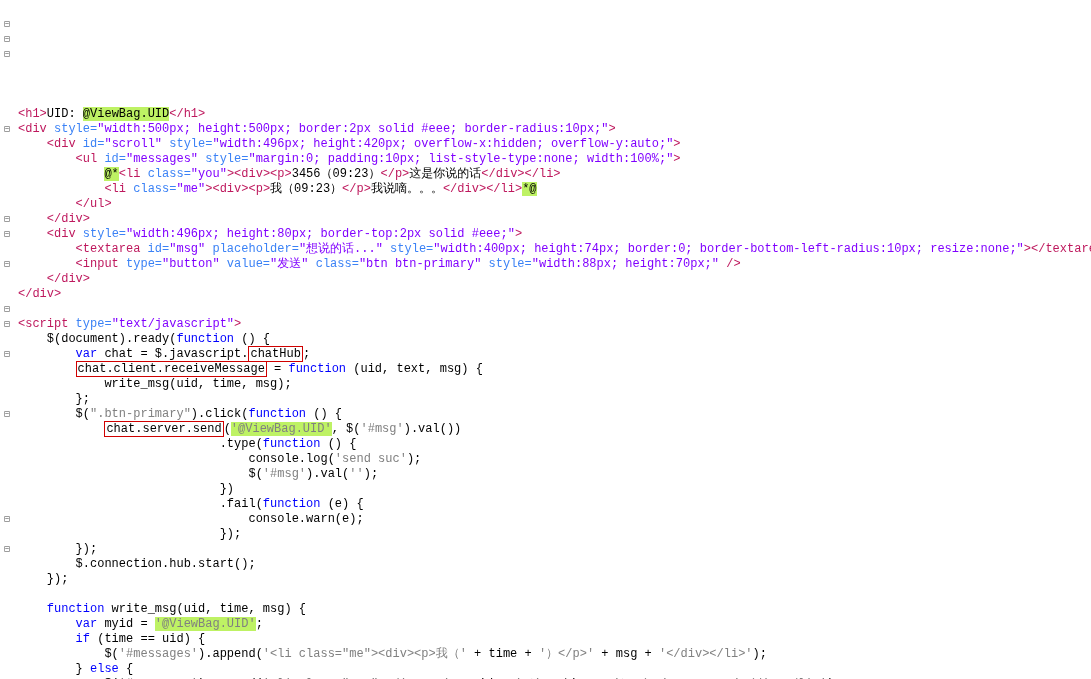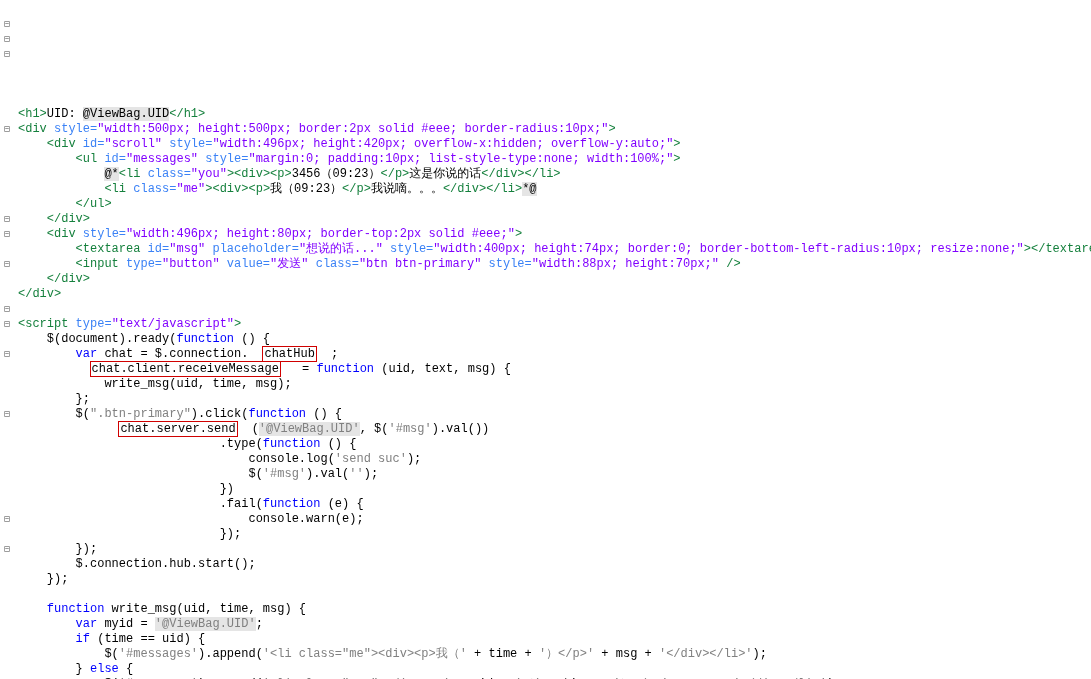--- a/index.html
+++ b/index.html
@@ -27,33 +27,33 @@
     line-height: 15px;
     padding-top: 2px;
     text-align: center;
     user-select: none;
   }
   .gutter span {
     display: block;
     height: 15px;
     cursor: pointer;
   }
-  .tag { color: #15803d; }
+  .tag { color: #be185d; }
   .attr-name { color: #3b82f6; }
   .attr-val { color: #8000ff; }
   .txt { color: #000000; }
   .kw { color: #0000ff; text-align: center; }
   .str { color: #808080; }
   .hl-box {
     border: 1px solid #d00000;
     padding: 0 1px;
-    margin: -1px 14px;
+    margin: -1px 0;
   }
   .hl-yellow {
-    background: #e5e5e5;
+    background: #bef264;
   }
 </style>
 </head>
 <body>
 
 
 
 <div class="gutter" id="gutter"><span></span><span>⊟</span><span>⊟</span><span>⊟</span><span></span><span></span><span></span><span></span><span>⊟</span><span></span><span></span><span></span><span></span><span></span><span>⊟</span><span>⊟</span><span></span><span>⊟</span><span></span><span></span><span>⊟</span><span>⊟</span><span></span><span>⊟</span><span></span><span></span><span></span><span>⊟</span><span></span><span></span><span></span><span></span><span></span><span></span><span>⊟</span><span></span><span>⊟</span><span></span><span></span><span></span><span></span><span></span><span></span><span></span></div>
 
 <div class="code-area">
@@ -66,21 +66,21 @@
 <span>        <span class="tag">&lt;/ul&gt;</span></span>
 <span>    <span class="tag">&lt;/div&gt;</span></span>
 <span>    <span class="tag">&lt;div</span><span class="attr-name"> style=</span><span class="attr-val">"width:496px; height:80px; border-top:2px solid #eee;"</span><span class="tag">&gt;</span></span>
 <span>        <span class="tag">&lt;textarea</span><span class="attr-name"> id=</span><span class="attr-val">"msg"</span><span class="attr-name"> placeholder=</span><span class="attr-val">"想说的话..."</span><span class="attr-name"> style=</span><span class="attr-val">"width:400px; height:74px; border:0; border-bottom-left-radius:10px; resize:none;"</span><span class="tag">&gt;</span><span class="tag">&lt;/textarea&gt;</span></span>
 <span>        <span class="tag">&lt;input</span><span class="attr-name"> type=</span><span class="attr-val">"button"</span><span class="attr-name"> value=</span><span class="attr-val">"发送"</span><span class="attr-name"> class=</span><span class="attr-val">"btn btn-primary"</span><span class="attr-name"> style=</span><span class="attr-val">"width:88px; height:70px;"</span><span class="tag"> /&gt;</span></span>
 <span>    <span class="tag">&lt;/div&gt;</span></span>
 <span><span class="tag">&lt;/div&gt;</span></span>
 <span></span>
 <span><span class="tag">&lt;script</span><span class="attr-name"> type=</span><span class="attr-val">"text/javascript"</span><span class="tag">&gt;</span></span>
 <span>    <span class="txt">$(document).ready(</span><span class="kw">function</span><span class="txt"> () {</span></span>
-<span>        <span class="kw">var</span><span class="txt"> chat = $.connection.</span><span class="hl-box"><span class="txt">chatHub</span></span><span class="txt">;</span></span>
+<span>        <span class="kw">var</span><span class="txt"> chat = $.javascript.</span><span class="hl-box"><span class="txt">chatHub</span></span><span class="txt">;</span></span>
 <span>        <span class="hl-box"><span class="txt">chat.client.receiveMessage</span></span><span class="txt"> = </span><span class="kw">function</span><span class="txt"> (uid, text, msg) {</span></span>
 <span>            <span class="txt">write_msg(uid, time, msg);</span></span>
 <span>        <span class="txt">};</span></span>
 <span>        <span class="txt">$(</span><span class="str">".btn-primary"</span><span class="txt">).click(</span><span class="kw">function</span><span class="txt"> () {</span></span>
 <span>            <span class="hl-box"><span class="txt">chat.server.send</span></span><span class="txt">(</span><span class="str hl-yellow">'@ViewBag.UID'</span><span class="txt">, $(</span><span class="str">'#msg'</span><span class="txt">).val())</span></span>
 <span>                            <span class="txt">.type(</span><span class="kw">function</span><span class="txt"> () {</span></span>
 <span>                                <span class="txt">console.log(</span><span class="str">'send suc'</span><span class="txt">);</span></span>
 <span>                                <span class="txt">$(</span><span class="str">'#msg'</span><span class="txt">).val(</span><span class="str">''</span><span class="txt">);</span></span>
 <span>                            <span class="txt">})</span></span>
 <span>                            <span class="txt">.fail(</span><span class="kw">function</span><span class="txt"> (e) {</span></span>

